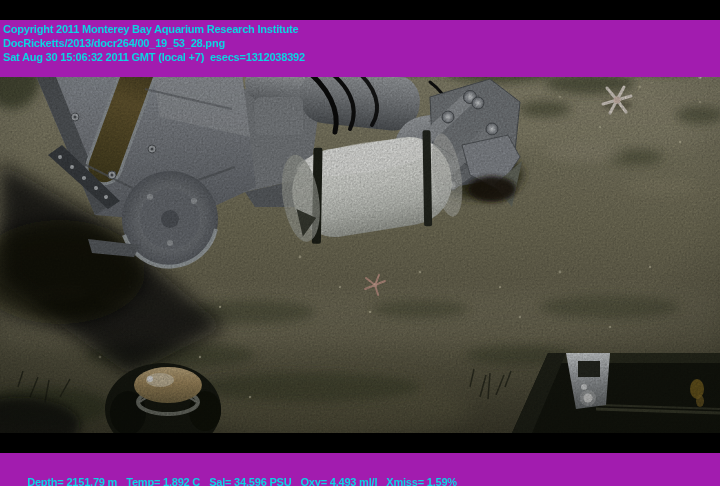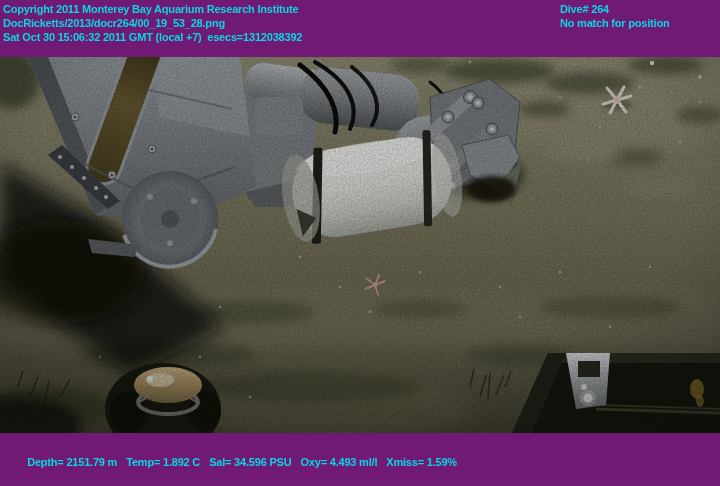--- a/index.html
+++ b/index.html
@@ -1,20 +1,20 @@
 <!DOCTYPE html>
 <html><head>
 <meta charset="utf-8">
 <style>
   html,body{margin:0;padding:0;background:#222;}
   .screen{
     position:relative;width:720px;height:486px;background:#000;overflow:hidden;
     font-family:"Liberation Sans",sans-serif;
   }
-  .overlay{position:absolute;left:0;width:720px;background:#701a75;z-index:5;}
+  .overlay{position:absolute;left:0;width:720px;background:#a21caf;z-index:5;margin-top:20px;}
   .overlay.top{top:0;height:57px;}
   .overlay.bottom{top:433px;height:53px;}
   .oline{
     color:#0bd6e2;font-size:11px;font-weight:bold;line-height:14px;
     letter-spacing:-0.2px;white-space:pre;
   }
   .col-left{position:absolute;left:3px;top:2px;}
   .col-right{position:absolute;left:560px;top:2px;}
   .status-line{position:absolute;left:10px;bottom:3px;}
   .seg{margin-right:9px;}
@@ -23,25 +23,21 @@
 </style>
 </head>
 <body>
 
 <div class="screen">
 
   <div class="overlay top">
     <div class="col-left">
       <div class="oline">Copyright 2011 Monterey Bay Aquarium Research Institute</div>
       <div class="oline">DocRicketts/2013/docr264/00_19_53_28.png</div>
-      <div class="oline">Sat Oct 30 15:06:32 2011 GMT (local +7)  esecs=1312038392</div>
-    </div>
-    <div class="col-right">
-      <div class="oline">Dive# 264</div>
-      <div class="oline">No match for position</div>
+      <div class="oline">Sat Aug 30 15:06:32 2011 GMT (local +7)  esecs=1312038392</div>
     </div>
   </div>
 
   <div class="scene">
     <svg width="720" height="376" viewBox="0 0 720 376" xmlns="http://www.w3.org/2000/svg">
       <defs>
         <linearGradient id="bgGrad" x1="0" y1="0" x2="0" y2="1">
           <stop offset="0" stop-color="#959179"></stop>
           <stop offset="0.22" stop-color="#87836b"></stop>
           <stop offset="0.45" stop-color="#7c785f"></stop>

